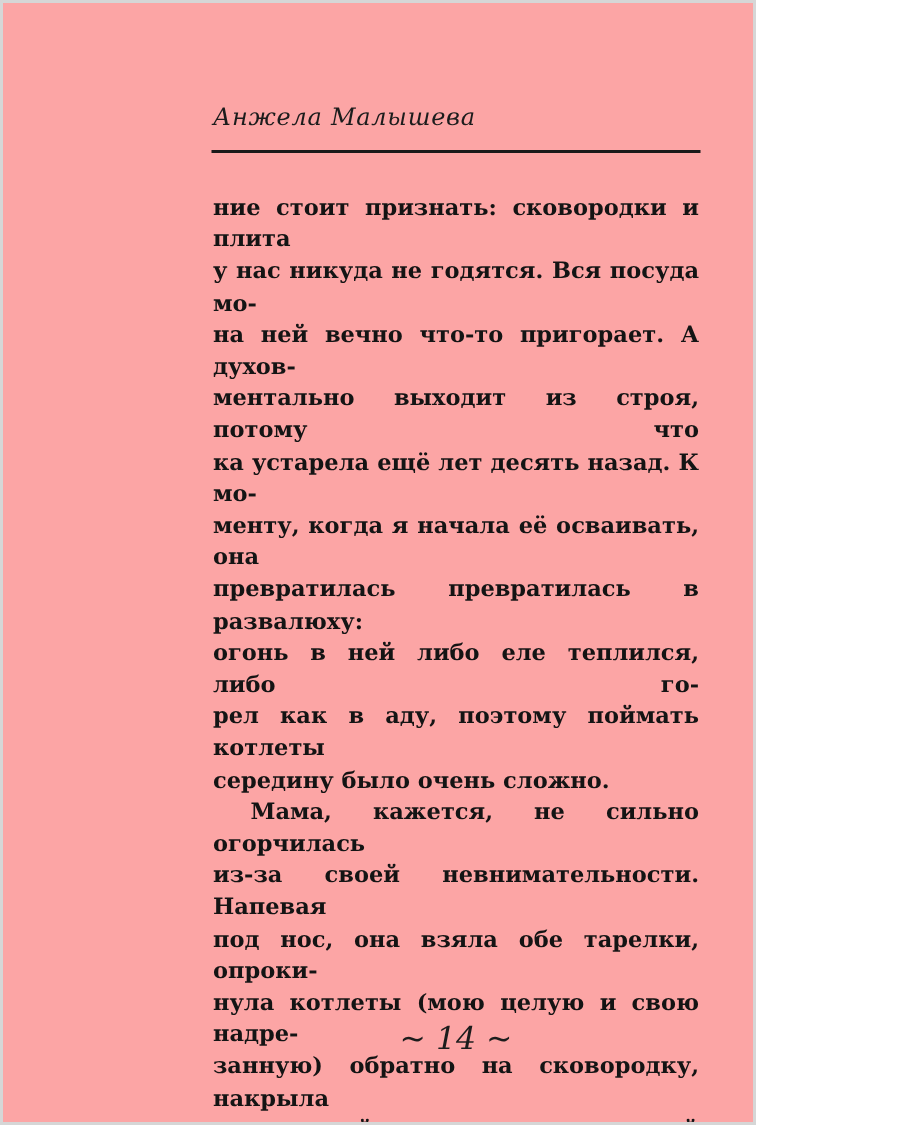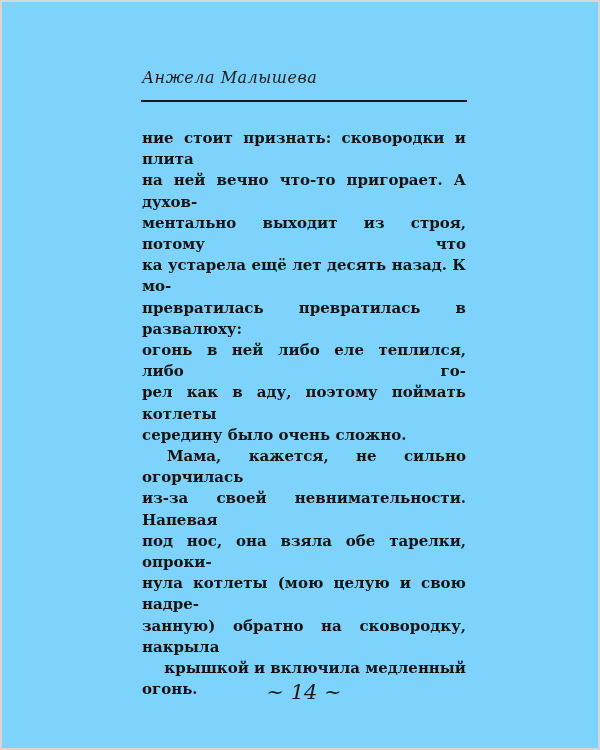--- a/index.html
+++ b/index.html
@@ -2,23 +2,23 @@
 <html><head>
 <meta charset="utf-8">
 <style>
   html, body {
     margin: 0;
     padding: 0;
     background: #ffffff;
   }
   .page {
     position: relative;
-    width: 600px;
+    width: 504px;
     height: 750px;
-    background: #7dd3fc;
+    background: #fca5a5;
     box-sizing: border-box;
     border: 2px solid #d6d6d6;
     font-family: "DejaVu Serif", "Liberation Serif", serif;
     overflow: hidden;
   }
   .running-head {
     position: absolute;
     left: 140px;
     top: 66px;
     width: 324px;
@@ -71,23 +71,25 @@
 <body>
 
 <div class="page">
 
   <div class="running-head">Анжела Малышева</div>
 
   <div class="head-rule"></div>
 
   <div class="body-text">
       <div class="line">ние стоит признать: сковородки и плита</div>
+      <div class="line">у нас никуда не годятся. Вся посуда мо-</div>
       <div class="line">на ней вечно что-то пригорает. А духов-</div>
       <div class="line">ментально выходит из строя, потому что</div>
       <div class="line">ка устарела ещё лет десять назад. К мо-</div>
+      <div class="line">менту, когда я начала её осваивать, она</div>
       <div class="line">превратилась превратилась в развалюху:</div>
       <div class="line">огонь в ней либо еле теплился, либо го-</div>
       <div class="line">рел как в аду, поэтому поймать котлеты</div>
       <div class="line left">середину было очень сложно.</div>
       <div class="line indent">Мама, кажется, не сильно огорчилась</div>
       <div class="line">из-за своей невнимательности. Напевая</div>
       <div class="line">под нос, она взяла обе тарелки, опроки-</div>
       <div class="line">нула котлеты (мою целую и свою надре-</div>
       <div class="line">занную) обратно на сковородку, накрыла</div>
       <div class="line left">крышкой и включила медленный огонь.</div>

